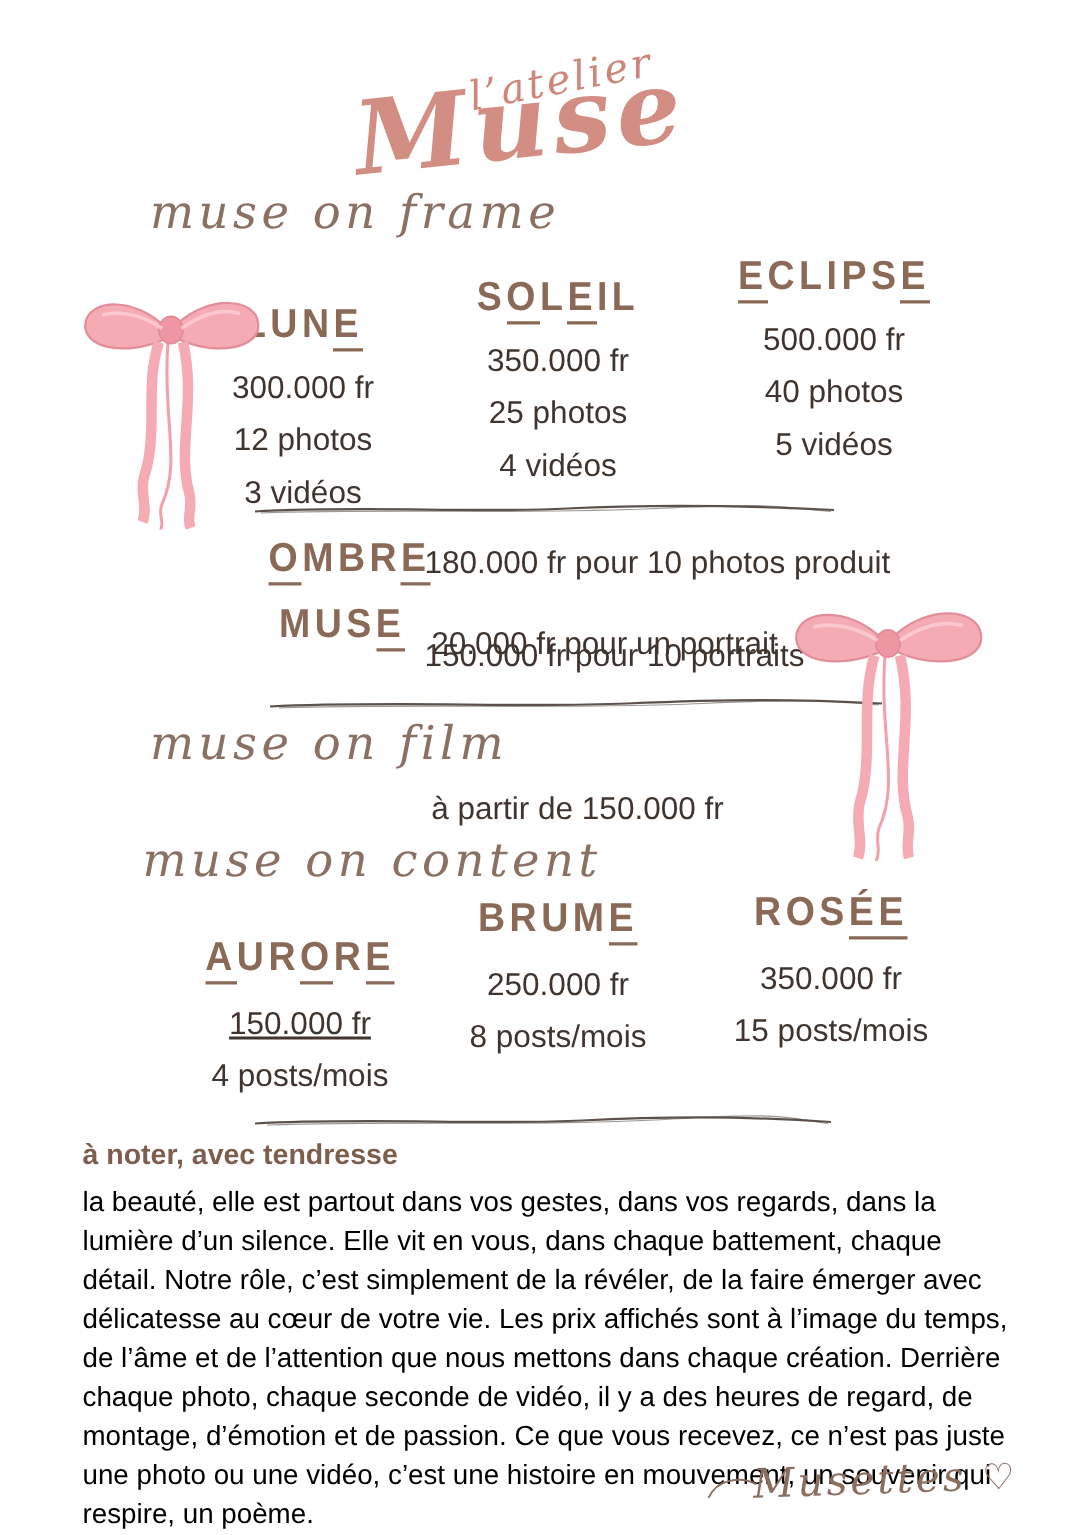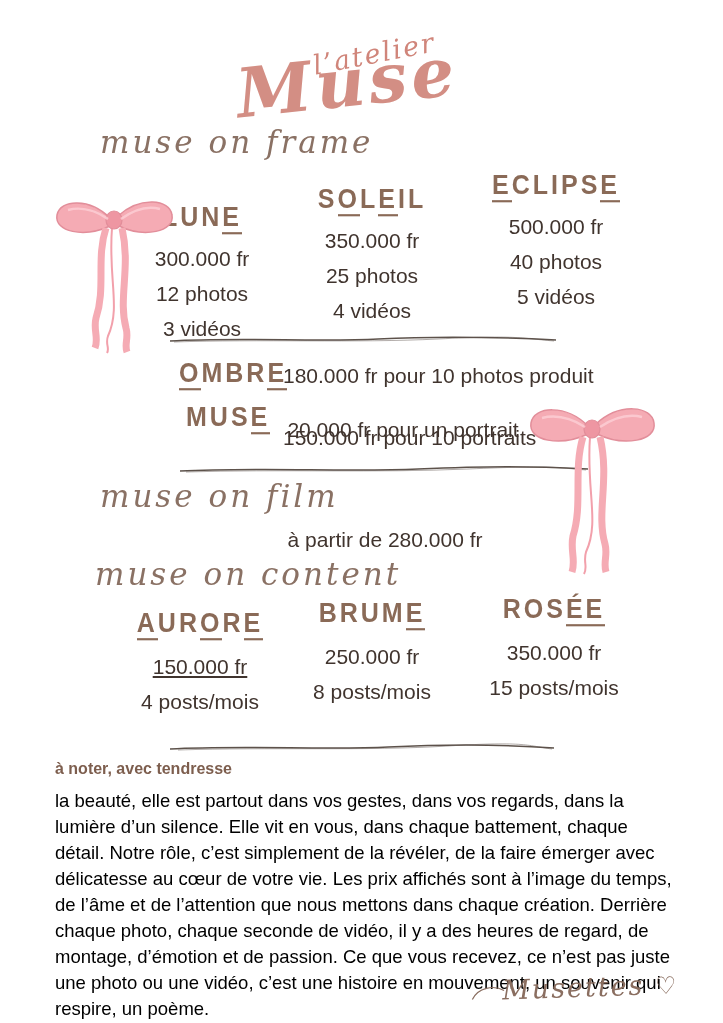--- a/index.html
+++ b/index.html
@@ -26,21 +26,21 @@
   
   .deco{
     font-family:"Liberation Sans",sans-serif;font-weight:bold;
     font-size:25px;color:#8a6a57;letter-spacing:3px;white-space:nowrap;
     transform:scaleY(1.08);
   }
   .deco .dl{border-bottom:2px solid currentColor;padding-bottom:1px;}
   .tier-col{display:flex;flex-direction:column;align-items:center;text-align:center;}
   .body-txt{font-size:21px;color:#40342e;white-space:nowrap;}
   .row-gap{margin-top:11px;}
-  .notes-head{font-size:16px;font-weight:bold;color:#7d5e4e;}
+  .notes-head{font-size:19px;font-weight:bold;color:#7d5e4e;}
   .notes-body{
     font-size:18.5px;line-height:26px;color:#000000;width:618px;
   }
   .signature{
     font-family:"DejaVu Serif",serif;font-style:italic;
     font-size:27px;color:#8a6e60;letter-spacing:2px;transform:rotate(-2deg);
   }
   .sep{opacity:.9;}
   .bow{z-index:5;}
 </style>
@@ -106,25 +106,25 @@
     <path d="M76,32 C100,10 132,14 134,31 C137,49 104,55 77,42 Z" fill="#f5abb4" stroke="#e28e9a" stroke-width="1.5"></path>
     <path d="M63,45 C53,78 63,112 53,144 C50,158 56,168 52,180" fill="none" stroke="#f5abb4" stroke-width="7"></path>
     <path d="M80,45 C90,88 76,120 85,152 C88,163 83,170 86,180" fill="none" stroke="#f5abb4" stroke-width="7"></path>
     <path d="M70,45 C66,98 80,130 66,160 C63,170 68,175 64,182" fill="none" stroke="#f2a0ab" stroke-width="2"></path>
     <ellipse cx="72" cy="37" rx="8" ry="9" fill="#ee96a2" stroke="#e28e9a" stroke-width="1.2"></ellipse>
     <path d="M22,26 C38,22 54,28 65,35" fill="none" stroke="#fcd0d6" stroke-width="2.5" opacity=".8"></path>
     <path d="M122,25 C106,21 92,27 80,35" fill="none" stroke="#fcd0d6" stroke-width="2.5" opacity=".8"></path>
   </svg>
 
   <div class="abs script-h" style="left:100px;top:478px;">muse on film</div>
-  <div class="abs body-txt" style="left:240px;top:528px;width:290px;text-align:center;">à partir de 280.000 fr</div>
+  <div class="abs body-txt" style="left:240px;top:528px;width:290px;text-align:center;">à partir de 150.000 fr</div>
 
   <div class="abs script-h" style="left:95px;top:556px;">muse on content</div>
 
-  <div class="abs tier-col" style="left:120px;top:608px;width:160px;">
+  <div class="abs tier-col" style="left:120px;top:624px;width:160px;">
     <div class="deco"><span class="dl">A</span><span class="">U</span><span class="">R</span><span class="dl">O</span><span class="">R</span><span class="dl">E</span></div>
     <div class="body-txt" style="margin-top:18px;text-decoration:underline;">150.000 fr</div>
     <div class="body-txt row-gap">4 posts/mois</div>
   </div>
   <div class="abs tier-col" style="left:292px;top:598px;width:160px;">
     <div class="deco"><span class="">B</span><span class="">R</span><span class="">U</span><span class="">M</span><span class="dl">E</span></div>
     <div class="body-txt" style="margin-top:18px;">250.000 fr</div>
     <div class="body-txt row-gap">8 posts/mois</div>
   </div>
   <div class="abs tier-col" style="left:472px;top:594px;width:164px;">

